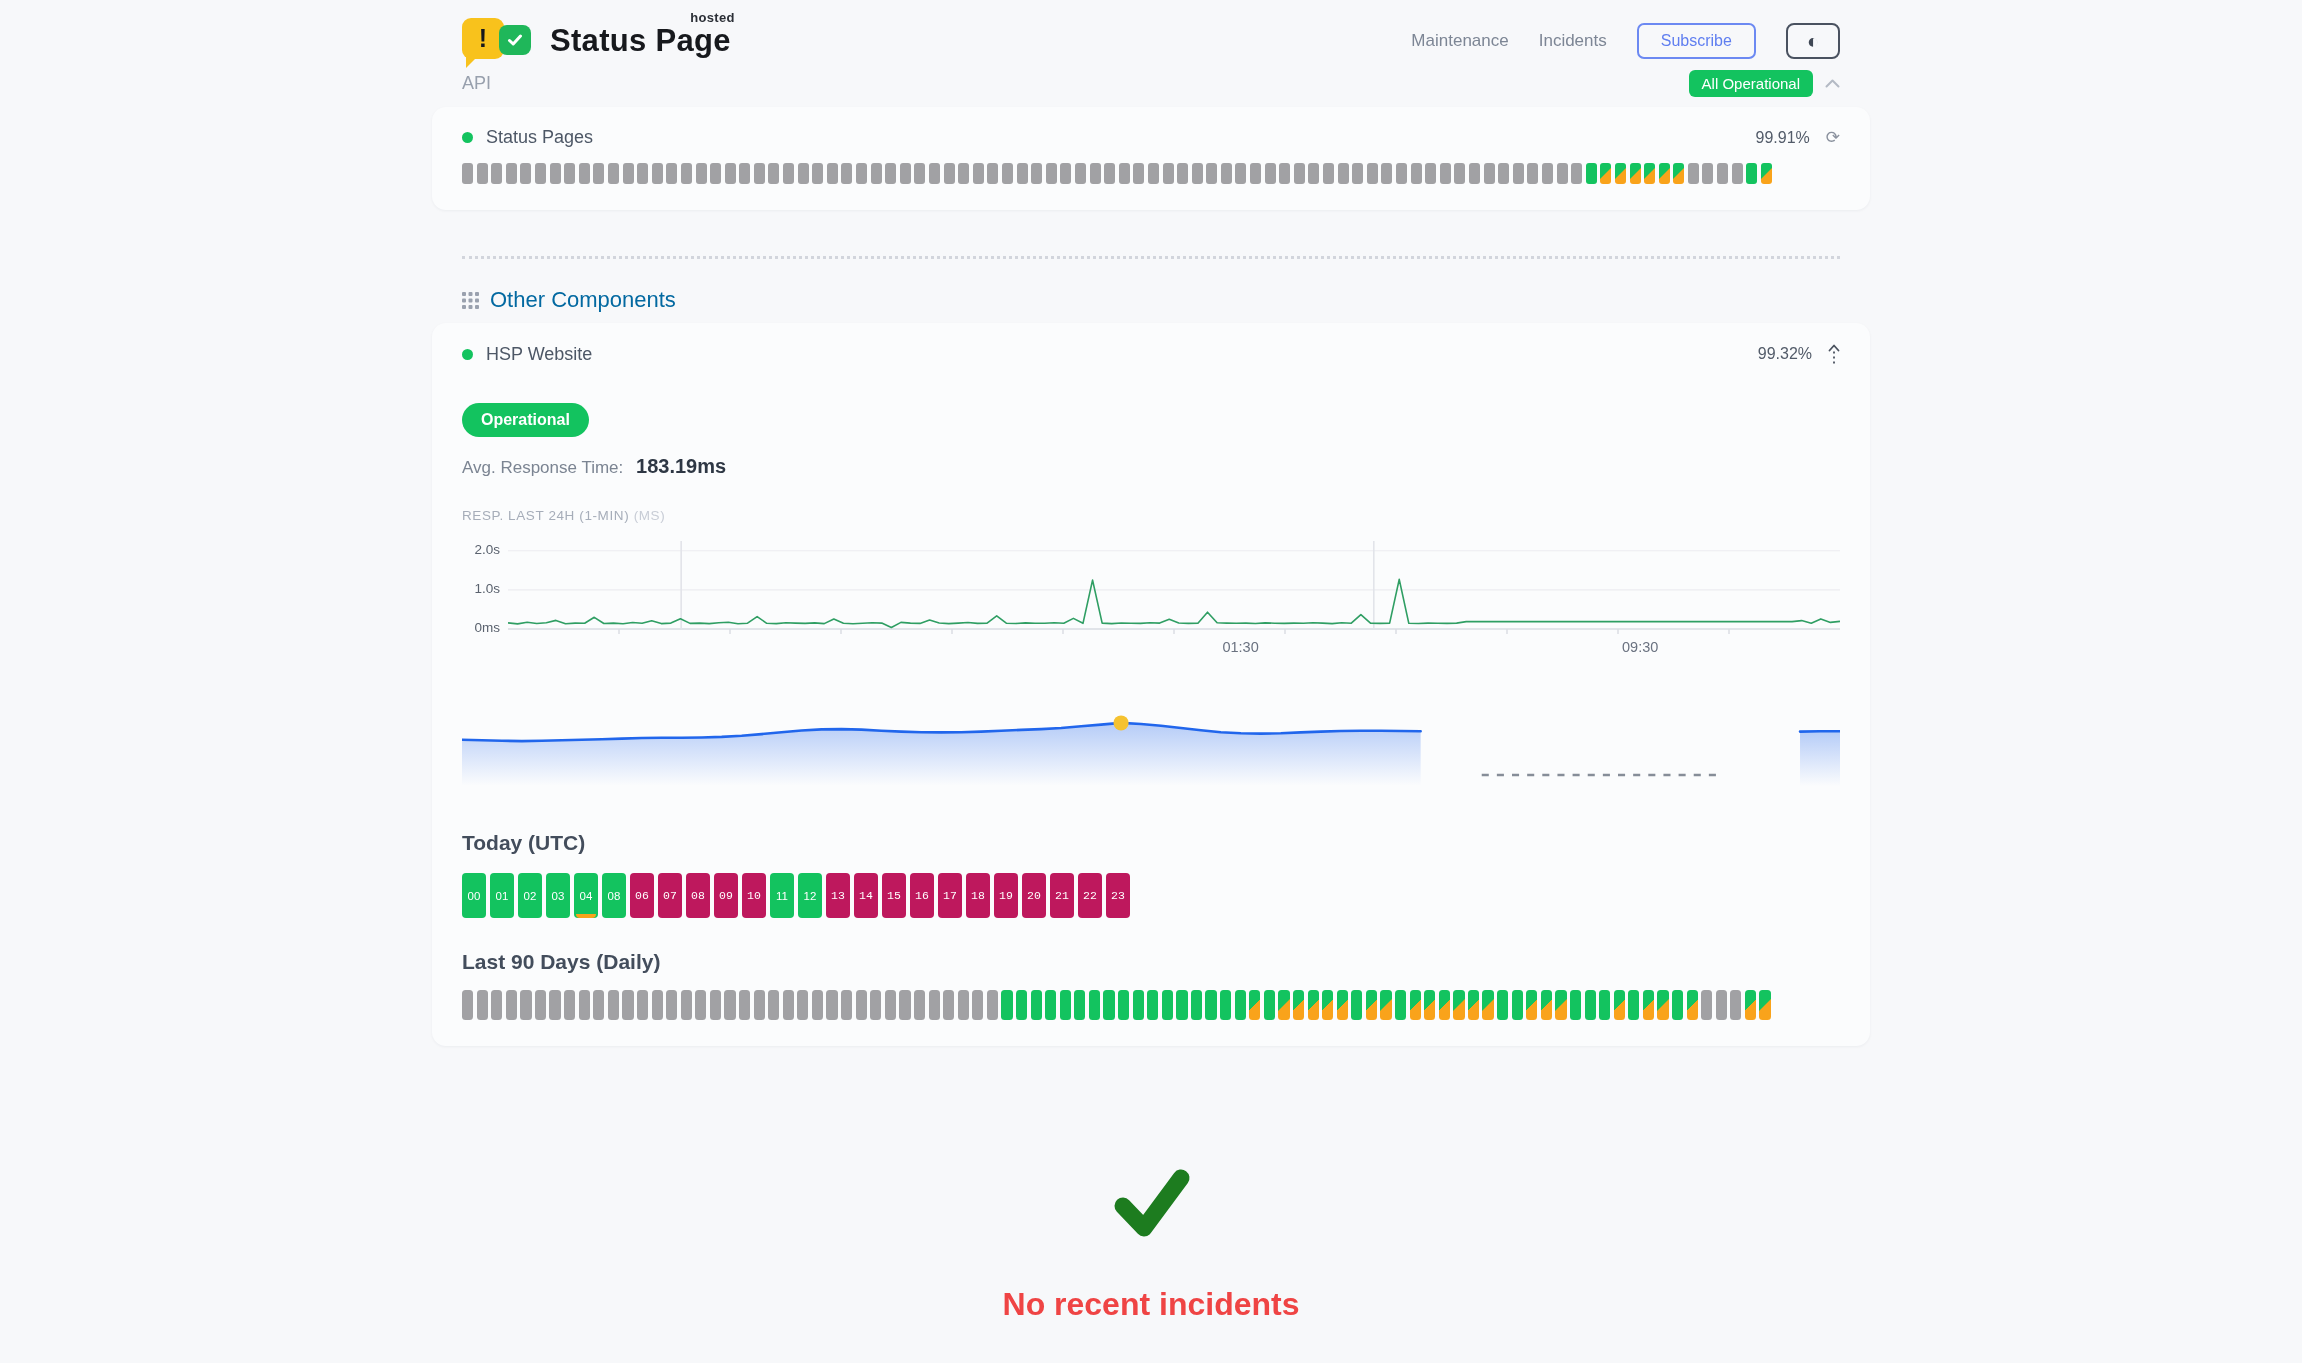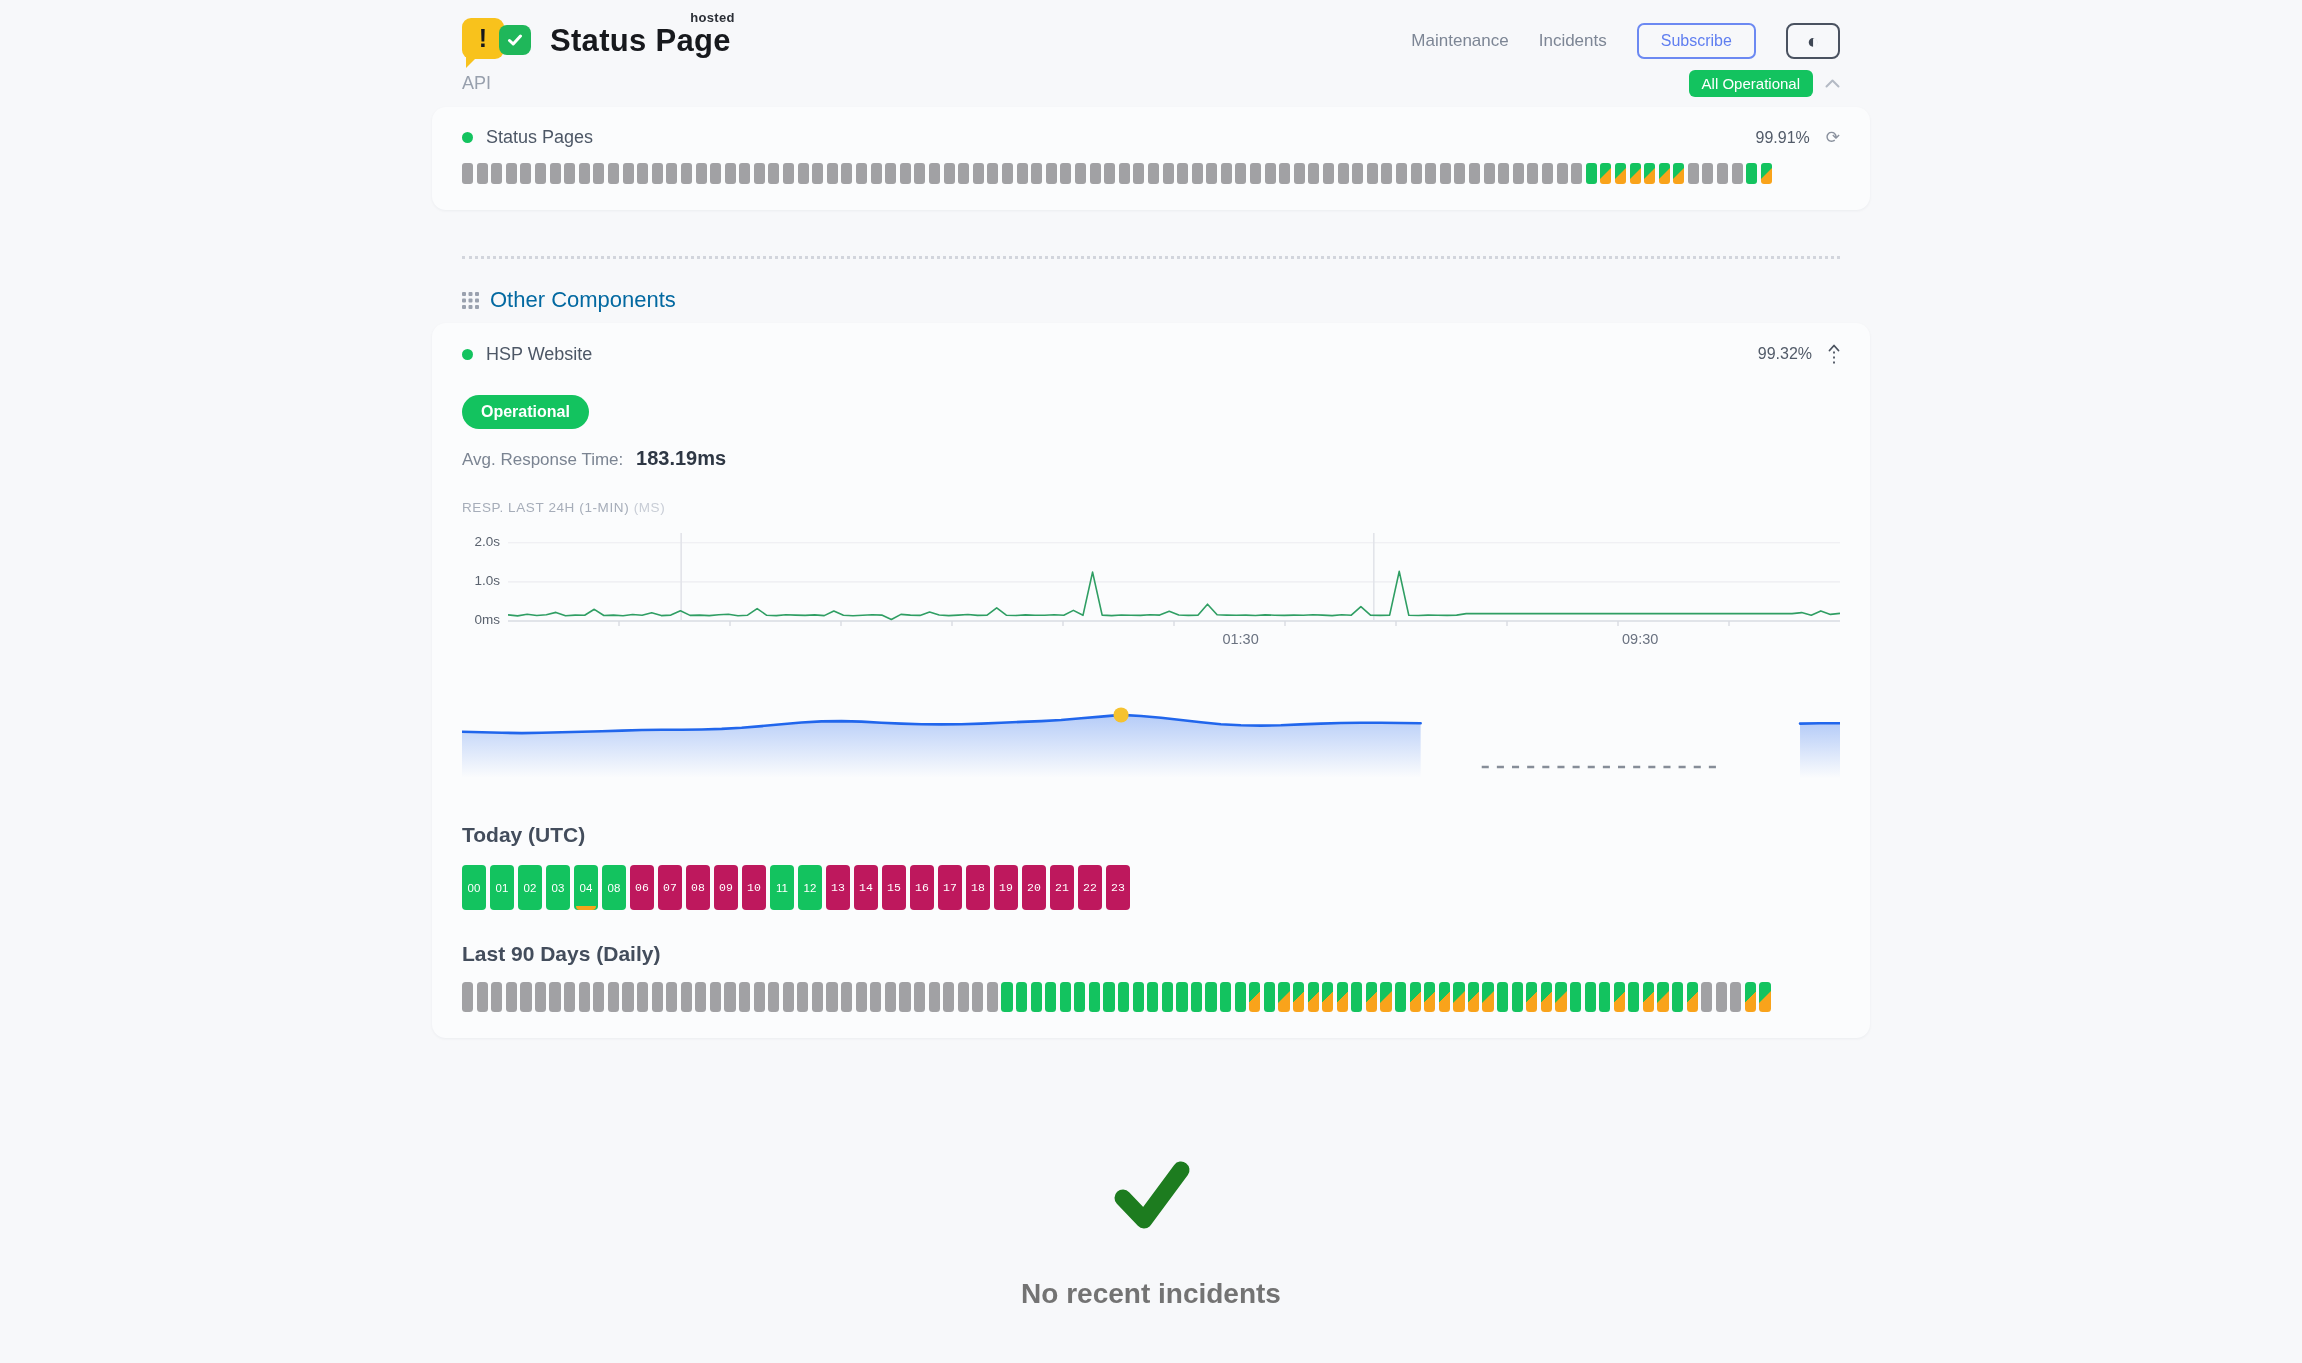--- a/index.html
+++ b/index.html
@@ -37,21 +37,21 @@
   .ubars{display:flex;gap:3.6px;margin-top:15px;}
   .ubar{width:11px;height:21px;border-radius:3px;flex:none;}
   .ubar.nodata{background:#a1a1a4;}
   .ubar.up{background:#13c35f;}
   .ubar.mixed{background:linear-gradient(135deg,#13c35f 49.5%,#f9a31b 50.5%);}
 
   .dashed-sep{border:none;border-top:3px dotted #d2d5dc;margin:46px auto 0;}
   .section-head{display:flex;align-items:center;gap:11px;margin-top:28px;}
   .section-title{font-size:22px;color:#0369a1;}
 
-  .badge-pill{display:inline-block;background:#13c35f;color:#fff;font-size:16px;font-weight:600;padding:8px 19px;border-radius:999px;margin-top:30px;}
+  .badge-pill{display:inline-block;background:#13c35f;color:#fff;font-size:16px;font-weight:600;padding:8px 19px;border-radius:999px;margin-top:38px;}
   .avg-row{margin-top:18px;font-size:17px;color:#7b8492;}
   .avg-value{font-size:20px;font-weight:700;color:#2e3744;margin-left:8px;}
   .caption{margin-top:30px;font-size:13.5px;letter-spacing:.6px;color:#a6adb9;}
   .caption .unit{color:#c8cdd6;}
 
   .chart1{position:relative;margin-top:14px;height:128px;}
   .chart1 svg{position:absolute;left:46px;top:0;width:calc(100% - 46px);height:100px;}
   .ylabel{position:absolute;left:0;width:38px;text-align:right;font-size:13.5px;color:#5a626e;}
   .xlabel{position:absolute;top:102px;font-size:14.5px;color:#6a7280;transform:translateX(-50%);}
 
@@ -63,21 +63,21 @@
   .hour{position:relative;width:24px;height:45px;border-radius:4px;display:flex;align-items:center;justify-content:center;font-size:11.5px;color:#fff;flex:none;cursor:pointer;}
   .hour.up{background:#13c35f;}
   .hour.up-degraded{background:#13c35f;}
   .hour.nodata{background:#be185d;font-family:Liberation Mono, monospace;}
   .hour .notch{position:absolute;left:2px;right:2px;bottom:0;height:4.5px;background:#f9a31b;border-radius:0 0 4px 4px;}
 
   .bars90{display:flex;gap:3.4px;margin-top:16px;}
   .bars90 .ubar{width:11.2px;height:30px;border-radius:3.5px;}
 
   .no-incidents{text-align:center;margin-top:112px;}
-  .ni-title{font-size:28px;color:#737373;font-weight:600;margin:34px 0 0;}
+  .ni-title{font-size:32px;color:#ef4444;font-weight:600;margin:34px 0 0;}
 </style>
 </head>
 <body>
 
 <div class="page">
 
   <header class="top container">
     <div class="brand">
       <div class="logo-mark">
         <span class="bubble">!</span>

